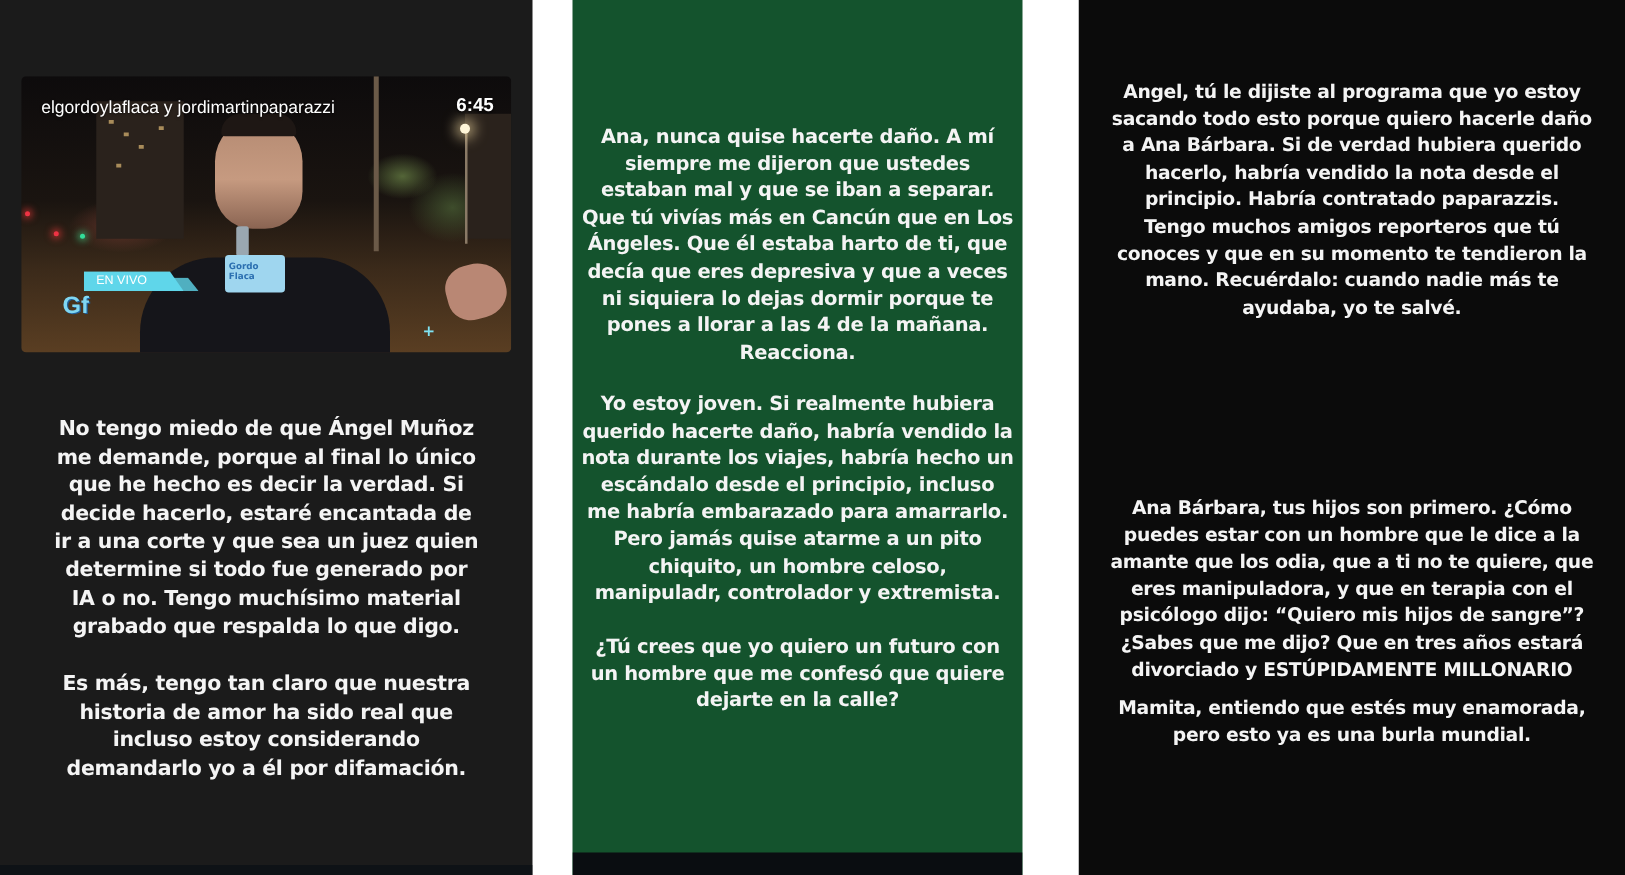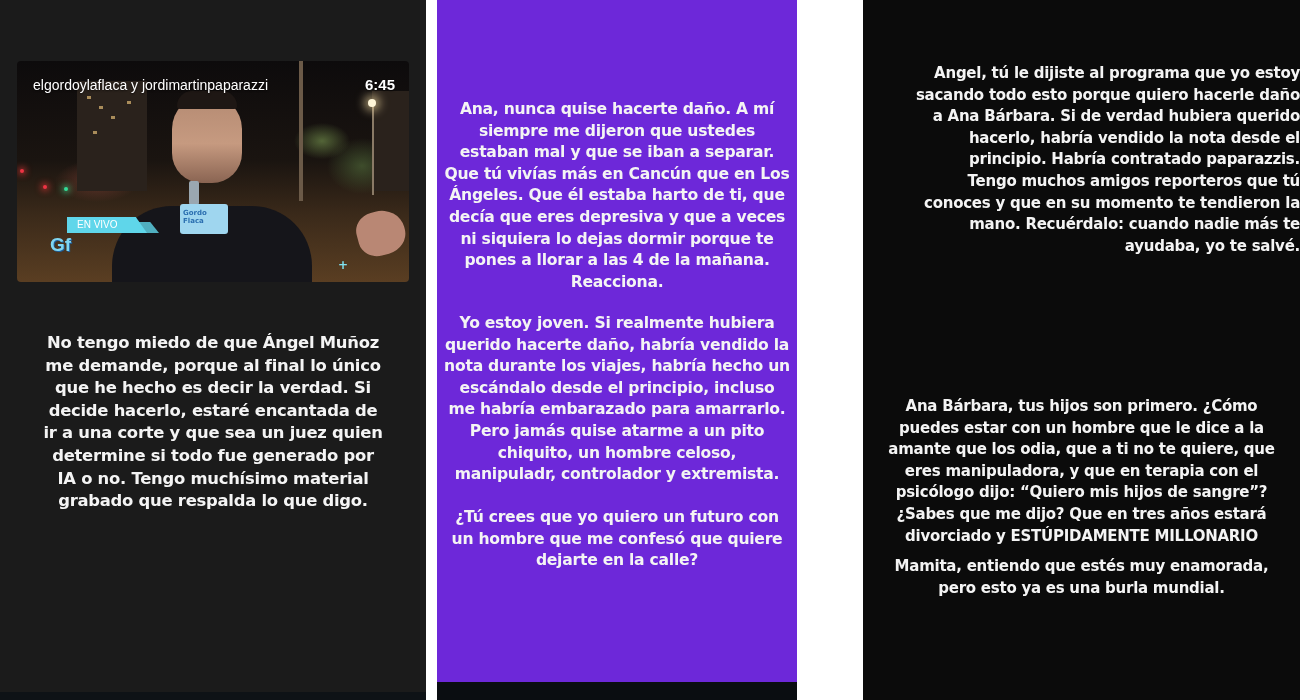--- a/index.html
+++ b/index.html
@@ -1,21 +1,21 @@
 <!DOCTYPE html>
 <html><head>
 <meta charset="utf-8">
 <style>
   * { box-sizing: border-box; margin: 0; padding: 0; }
   html, body { width: 1300px; height: 700px; overflow: hidden; background: #ffffff; }
   body { position: relative; font-family: "DejaVu Sans", sans-serif; }
 
   .panel { position: absolute; top: 0; height: 700px; overflow: hidden; }
   .p1 { left: 0; width: 426px; background: #1b1b1b; }
-  .p2 { left: 437px; width: 360px; background: #6d28d9; }
+  .p2 { left: 458px; width: 360px; background: #14532d; }
   .p3 { left: 863px; width: 437px; background: #0b0b0b; }
 
   .story-text {
     position: absolute; left: 0; right: 0;
     color: #f4f4f4; font-weight: bold; text-align: center;
     font-size: 15.6px; line-height: 21.6px; letter-spacing: -0.25px;
     white-space: pre-line;
   }
   .p1 .story-text { font-size: 16.4px; line-height: 22.6px; }
 
@@ -153,20 +153,24 @@
   </div>
 
   <p class="story-text" style="top:332px;">No tengo miedo de que Ángel Muñoz
 me demande, porque al final lo único
 que he hecho es decir la verdad. Si
 decide hacerlo, estaré encantada de
 ir a una corte y que sea un juez quien
 determine si todo fue generado por
 IA o no. Tengo muchísimo material
 grabado que respalda lo que digo.</p>
+  <p class="story-text" style="top:536px;">Es más, tengo tan claro que nuestra
+historia de amor ha sido real que
+incluso estoy considerando
+demandarlo yo a él por difamación.</p>
   <div class="bottom-strip-1"></div>
 </section>
 
 <section class="panel p2">
   <p class="story-text" style="top:99px;">Ana, nunca quise hacerte daño. A mí
 siempre me dijeron que ustedes
 estaban mal y que se iban a separar.
 Que tú vivías más en Cancún que en Los
 Ángeles. Que él estaba harto de ti, que
 decía que eres depresiva y que a veces
@@ -181,21 +185,21 @@
 Pero jamás quise atarme a un pito
 chiquito, un hombre celoso,
 manipuladr, controlador y extremista.</p>
   <p class="story-text" style="top:507px;">¿Tú crees que yo quiero un futuro con
 un hombre que me confesó que quiere
 dejarte en la calle?</p>
   <div class="bottom-strip-2"></div>
 </section>
 
 <section class="panel p3">
-  <p class="story-text" style="top:63px;font-size:15px;line-height:21.6px;text-align:right;">Angel, tú le dijiste al programa que yo estoy
+  <p class="story-text" style="top:63px;font-size:15px;line-height:21.6px;">Angel, tú le dijiste al programa que yo estoy
 sacando todo esto porque quiero hacerle daño
 a Ana Bárbara. Si de verdad hubiera querido
 hacerlo, habría vendido la nota desde el
 principio. Habría contratado paparazzis.
 Tengo muchos amigos reporteros que tú
 conoces y que en su momento te tendieron la
 mano. Recuérdalo: cuando nadie más te
 ayudaba, yo te salvé.</p>
   <p class="story-text" style="top:396px;font-size:15px;line-height:21.6px;">Ana Bárbara, tus hijos son primero. ¿Cómo
 puedes estar con un hombre que le dice a la

